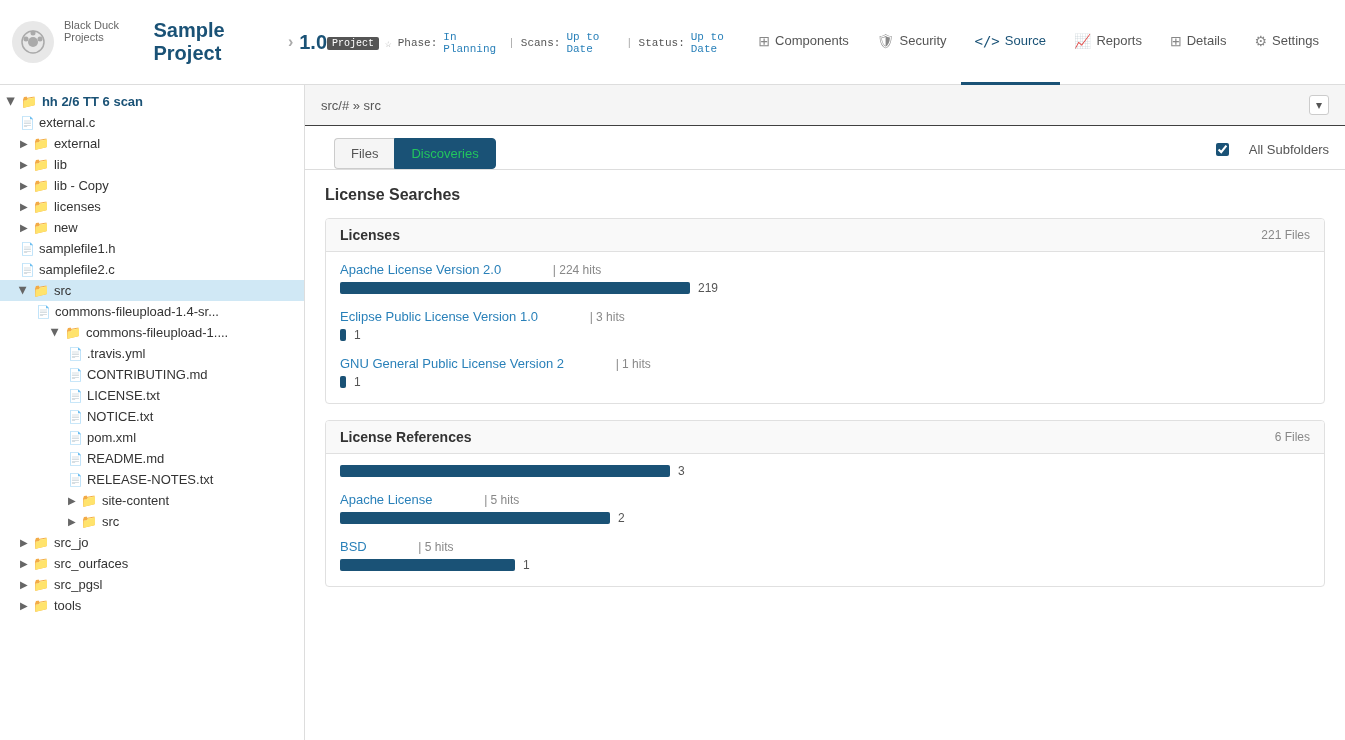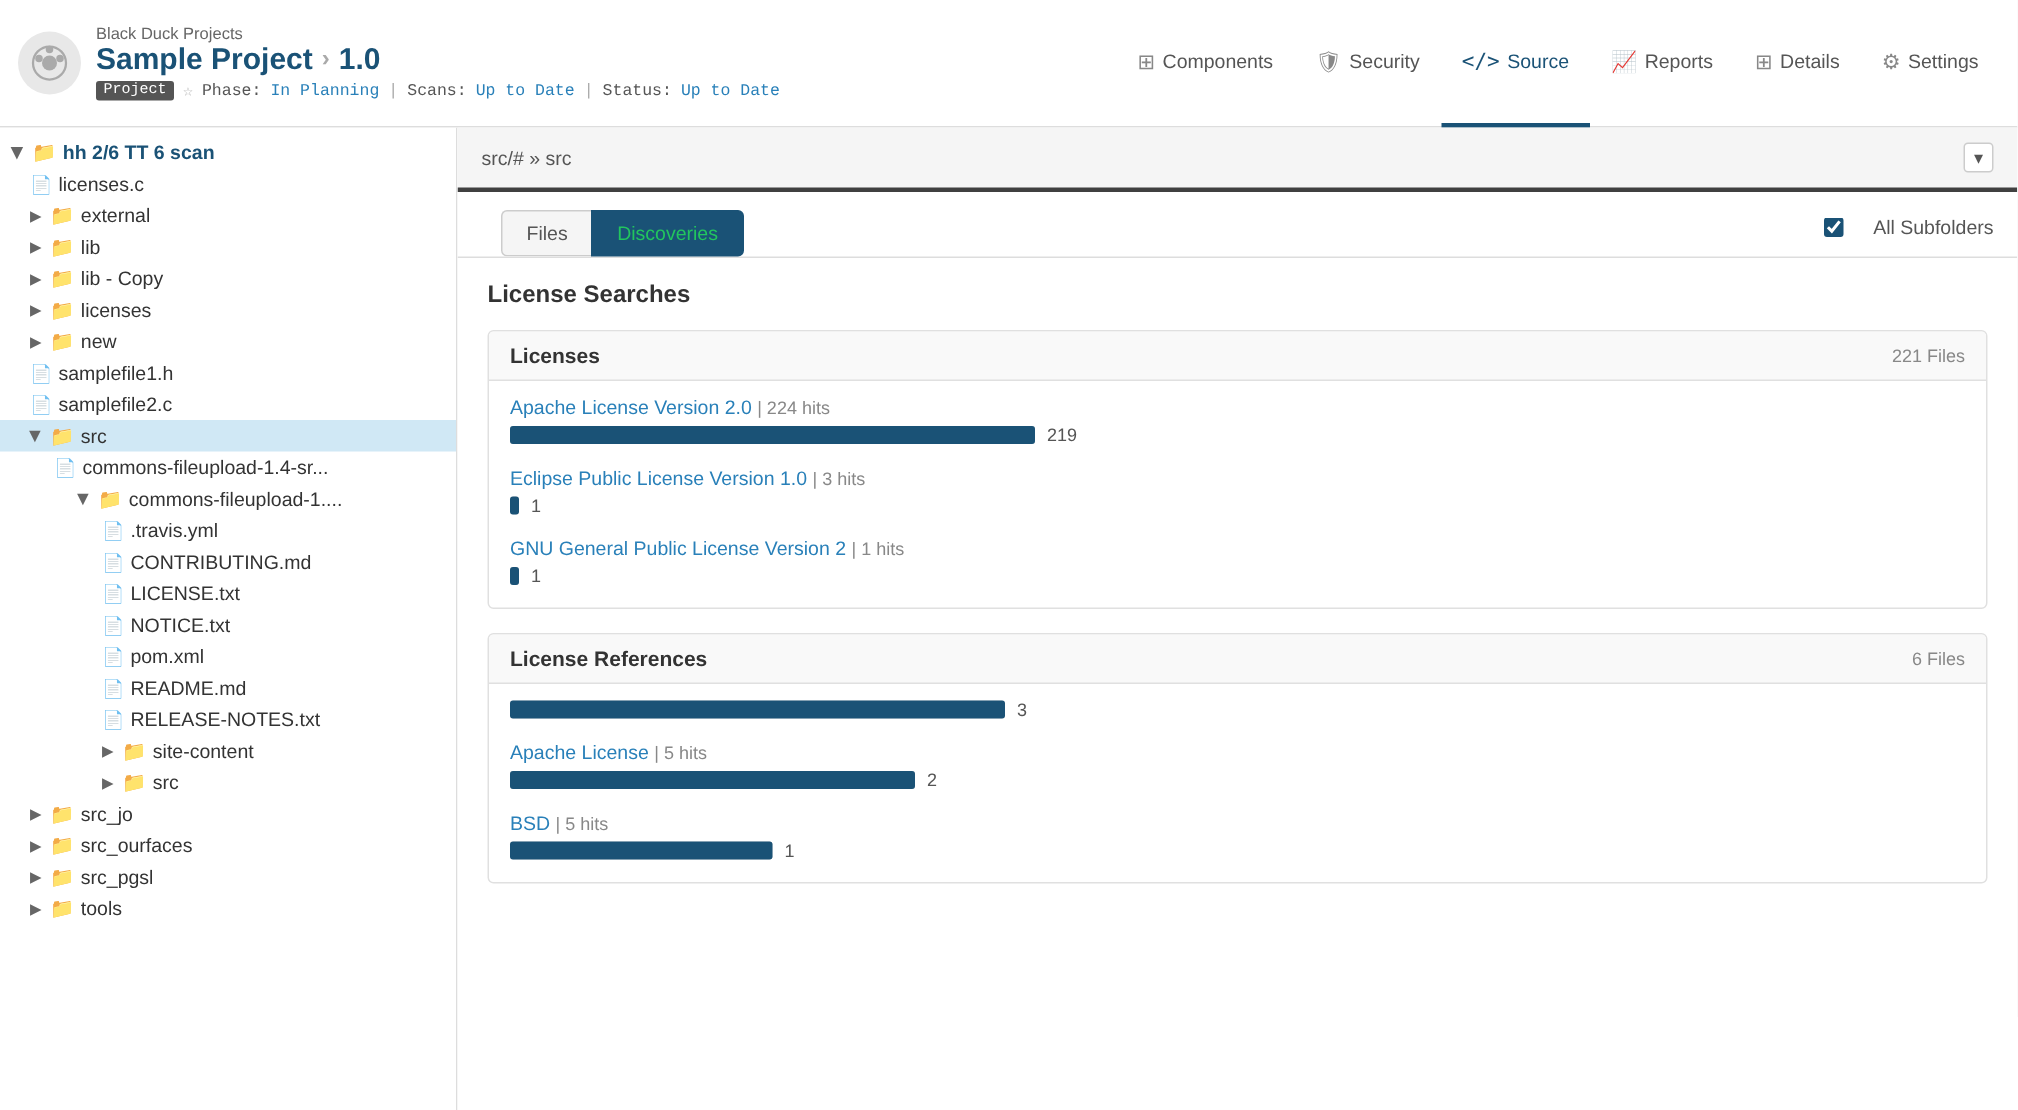--- a/index.html
+++ b/index.html
@@ -3,21 +3,21 @@
   <meta charset="utf-8">
   <style>
     * { box-sizing: border-box; margin: 0; padding: 0; }
     body { font-family: 'Segoe UI', Arial, sans-serif; font-size: 13px; background: #f5f5f5; color: #333; display: flex; flex-direction: column; height: 740px; overflow: hidden; }
 
     
     .top-bar { background: #fff; border-bottom: 1px solid #ddd; display: flex; align-items: center; padding: 0 12px; height: 85px; flex-shrink: 0; }
     .logo-area { display: flex; align-items: center; gap: 10px; }
     .logo-circle { width: 42px; height: 42px; border-radius: 50%; background: #e8e8e8; display: flex; align-items: center; justify-content: center; flex-shrink: 0; }
     .logo-circle svg { width: 26px; height: 26px; }
-    .project-info { display: flex; flex-direction: column; }
+    .project-info { display: flex; }
     .project-company { font-size: 11px; color: #666; }
     .project-title { font-size: 20px; font-weight: 600; color: #1a5276; display: flex; align-items: center; gap: 6px; }
     .project-title .arrow { color: #aaa; font-size: 16px; }
     .project-meta { font-size: 11px; color: #555; display: flex; align-items: center; gap: 6px; margin-top: 2px; font-family: Liberation Mono, monospace; }
     .project-meta .badge-project { background: #555; color: #fff; padding: 1px 5px; border-radius: 2px; font-size: 10px; }
     .project-meta .star { color: #aaa; cursor: pointer; }
     .meta-value { color: #2980b9; }
     .meta-sep { color: #aaa; }
 
     .nav-right { margin-left: auto; display: flex; align-items: center; gap: 0; }
@@ -40,21 +40,21 @@
     .tree-indent-4 { padding-left: 68px; }
     .icon-folder { color: #e8a838; font-size: 13px; }
     .icon-file { color: #888; font-size: 12px; }
     .icon-chevron { color: #666; font-size: 10px; margin-right: 2px; cursor: pointer; }
     .icon-chevron.open { transform: rotate(90deg); display: inline-block; }
 
     
     .content { flex: 1; overflow-y: auto; background: #fff; padding: 0; }
 
     
-    .breadcrumb-bar { background: #f5f5f5; border-bottom: 3px solid #404040; padding: 10px 16px; display: flex; align-items: center; justify-content: space-between; }
+    .breadcrumb-bar { background: #f5f5f5; border-bottom: 1px solid #404040; padding: 10px 16px; display: flex; align-items: center; justify-content: space-between; }
     .breadcrumb-text { color: #555; font-size: 13px; }
     .breadcrumb-dropdown { background: #fff; border: 1px solid #ccc; border-radius: 3px; padding: 2px 6px; cursor: pointer; font-size: 12px; color: #555; }
 
     
     .tabs-bar { padding: 12px 16px 0; display: flex; align-items: center; justify-content: space-between; border-bottom: 1px solid #ddd; }
     .tabs-left { display: flex; gap: 0; padding-left: 13px; }
     .tab-btn { padding: 7px 16px; border: 1px solid #ccc; background: #f5f5f5; cursor: pointer; font-size: 13px; color: #555; }
     .tab-btn:first-child { border-radius: 4px 0 0 4px; border-right: none; }
     .tab-btn:last-child { border-radius: 0 4px 4px 0; }
     .tab-btn.active { background: #1a5276; color: #22c55e; border-color: #1a5276; }
@@ -67,21 +67,21 @@
     .section-title { font-size: 16px; font-weight: 600; color: #333; margin-bottom: 14px; }
     .subsection { border: 1px solid #e0e0e0; border-radius: 4px; margin-bottom: 16px; overflow: hidden; }
     .subsection-header { background: #f9f9f9; border-bottom: 1px solid #e0e0e0; padding: 8px 14px; display: flex; align-items: center; justify-content: space-between; }
     .subsection-title { font-size: 14px; font-weight: 600; color: #333; }
     .subsection-count { font-size: 12px; color: #888; }
     .subsection-body { padding: 10px 14px; }
     .license-entry { margin-bottom: 14px; }
     .license-entry:last-child { margin-bottom: 4px; }
     .license-name { font-size: 13px; color: #333; margin-bottom: 4px; }
     .license-name a { color: #2980b9; text-decoration: none; }
-    .license-name .hits { color: #888; font-size: 12px; }
+    .license-name .hits { color: #888; font-size: 12px; margin-left: 48px; }
     .bar-row { display: flex; align-items: center; gap: 8px; }
     .bar-track { background: #e0e0e0; height: 12px; border-radius: 2px; flex: 0 0 auto; }
     .bar-fill { background: #1a5276; height: 12px; border-radius: 2px; }
     .bar-count { font-size: 12px; color: #555; }
   </style>
 </head>
 <body>
 
 <div class="top-bar">
   <div class="logo-area">
@@ -148,21 +148,21 @@
 
   <aside class="sidebar">
 
     <div class="tree-item root">
       <span class="icon-chevron open">▶</span>
       <span class="icon-folder">📁</span>
       <span>hh 2/6 TT 6 scan</span>
     </div>
     <div class="tree-item tree-indent-1">
       <span class="icon-file">📄</span>
-      <span>licenses.c</span>
+      <span>external.c</span>
     </div>
     <div class="tree-item tree-indent-1">
       <span class="icon-chevron">▶</span>
       <span class="icon-folder">📁</span>
       <span>external</span>
     </div>
     <div class="tree-item tree-indent-1">
       <span class="icon-chevron">▶</span>
       <span class="icon-folder">📁</span>
       <span>lib</span>

